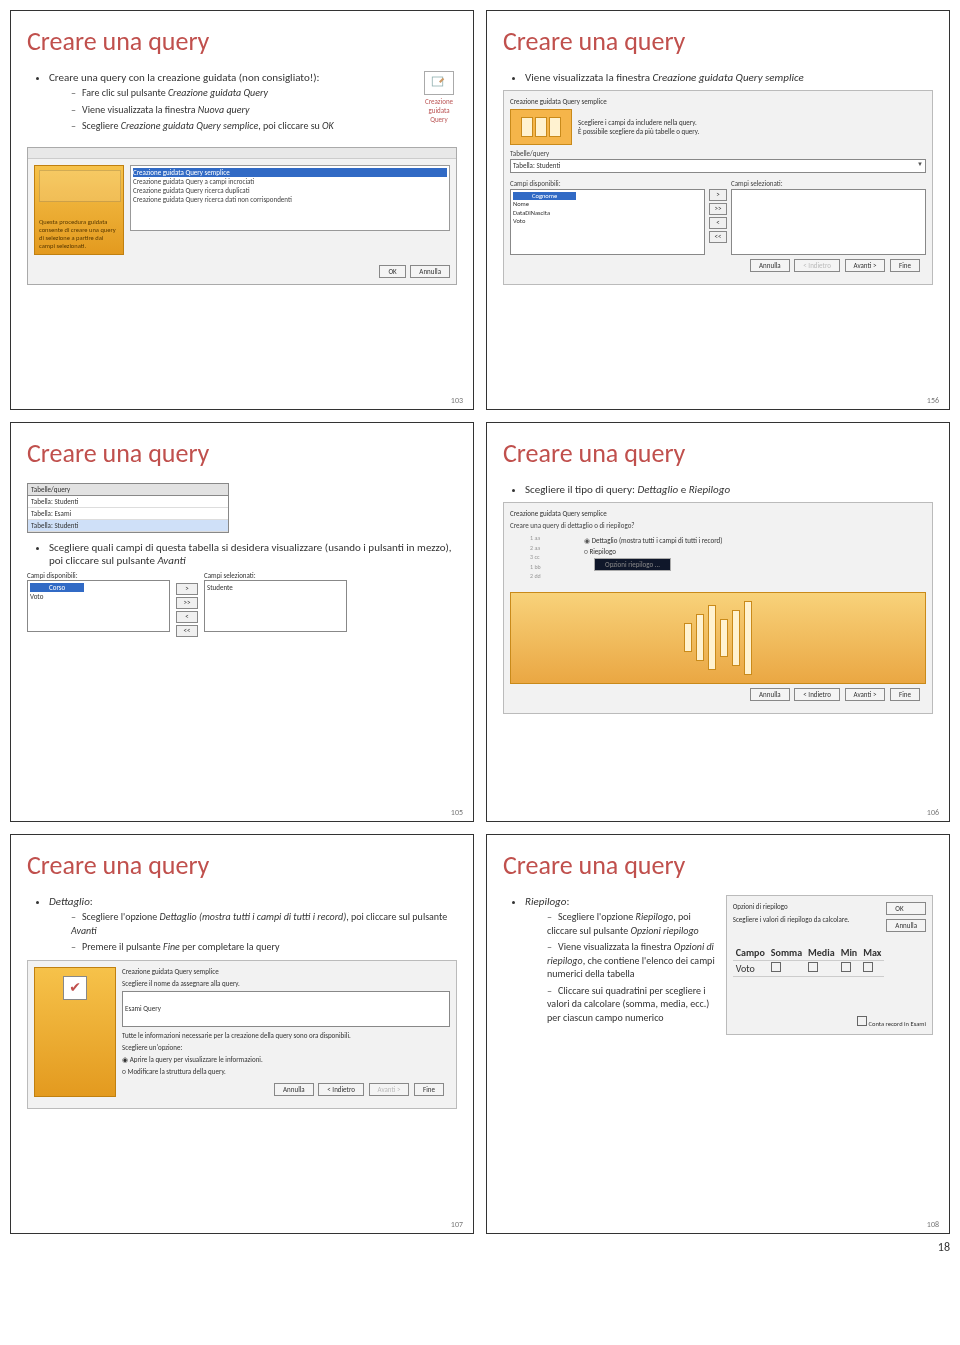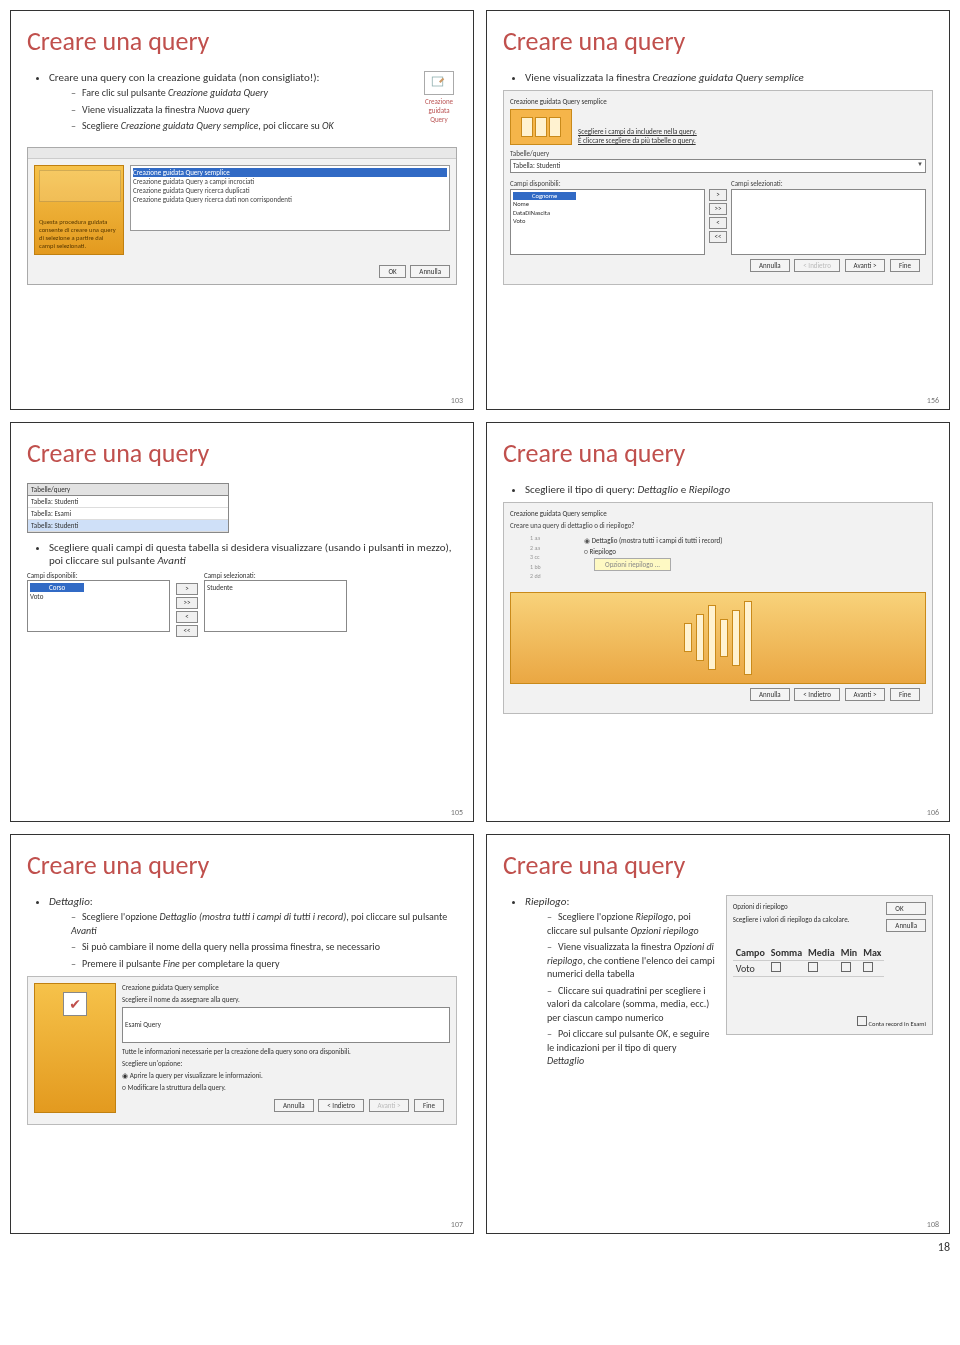--- a/index.html
+++ b/index.html
@@ -126,21 +126,21 @@
     color:#333;
   }
   .wizard-screenshot {
     margin: 6px 0 0 0;
     background:#f2f2f2;
     border:1px solid #bbb;
     padding:6px;
     font-size:7px;
   }
   .wizard-screenshot .header-row {
-    display:flex; gap:6px; align-items:flex-end; margin-bottom:4px;text-decoration:underline;
+    display:flex; gap:6px; align-items:center; margin-bottom:4px;
   }
   .wizard-screenshot .orange-box {
     width:60px;height:34px;
     background:#f5b54a;border:1px solid #c98a1a;
     display:flex;align-items:center;justify-content:center;
     gap:2px;
   }
   .orange-box .mini{width:10px;height:18px;background:#fff2d0;border:1px solid #c98a1a;}
   .field-label { color:#444;margin:2px 0 1px 0;font-size:7px;}
   .dropdown {
@@ -186,21 +186,21 @@
   .hl { background:#316ac5;color:#fff;display:inline-block;padding:0 19px;}
   
   .wiz106 {
     border:1px solid #bbb;background:#f2f2f2;padding:6px;font-size:7px;margin-top:6px;
   }
   .wiz106 .q { color:#444; margin-bottom:4px;}
   .wiz106 .radios { margin-left:6px; }
   .wiz106 .radio-row { margin:2px 0;}
   .wiz106 .radio-row::before{content:"◉ ";color:#555;}
   .wiz106 .radio-row.off::before{content:"○ ";}
-  .wiz106 .opts-btn{border:1px solid #aaa;background:#fef9c3;display:inline-block;padding:1px 10px;color:#888;margin-left:10px;}
+  .wiz106 .opts-btn{border:1px solid #aaa;background:#0f172a;display:inline-block;padding:1px 10px;color:#888;margin-left:10px;}
   .wiz106 .orange-area{
     margin-top:10px;height:90px;
     background:linear-gradient(180deg,#f8d27a,#eaa743);
     border:1px solid #c98a1a;display:flex;align-items:center;justify-content:center;gap:4px;
   }
   .wiz106 .orange-area .bar{width:6px;background:#fff2d0;border:1px solid #c98a1a;}
   
   .wiz107 {
     border:1px solid #bbb;background:#f2f2f2;padding:6px;font-size:7px;margin-top:6px;
     display:flex;gap:6px;
@@ -290,21 +290,21 @@
     <div class="wizard-screenshot">
       <div style="color:#333;margin-bottom:3px;">Creazione guidata Query semplice</div>
       <div class="header-row">
         <div class="orange-box">
           <div class="mini"></div>
             <div class="mini"></div>
             <div class="mini"></div>
         </div>
         <div style="flex:1;">
           <div>Scegliere i campi da includere nella query.</div>
-          <div>È cliccare scegliere da più tabelle o query.</div>
+          <div>È possibile scegliere da più tabelle o query.</div>
         </div>
       </div>
       <div class="field-label">Tabelle/query</div>
       <div class="dropdown"><span>Tabella: Studenti</span></div>
       <div class="dual-list">
         <div style="flex:1">
           <div class="field-label">Campi disponibili:</div>
           <div class="list">
             <div class="hl">Cognome</div><br>
             <span>Nome</span><br>
@@ -406,21 +406,20 @@
     <div class="slide-num">106</div>
   </div>
 
   <div class="slide">
     <h2 class="slide-title">Creare una query</h2>
     <ul class="lvl1">
       <li>
         <span class="em">Dettaglio</span><span>:</span>
         <ul class="lvl2">
           <li><span>Scegliere l'opzione </span><span class="em">Dettaglio (mostra tutti i campi di tutti i record)</span><span>, poi cliccare sul pulsante </span><span class="em">Avanti</span></li>
-          <li><span>Si può cambiare il nome della query nella prossima finestra, se necessario</span></li>
           <li><span>Premere il pulsante </span><span class="em">Fine</span><span> per completare la query</span></li>
         </ul>
       </li>
     </ul>
     <div class="wiz107">
       <div class="left-y">
           <div class="chk">✔</div>
         </div>
       <div class="right-c">
         <div style="color:#333;">Creazione guidata Query semplice</div>
@@ -445,21 +444,20 @@
     <h2 class="slide-title">Creare una query</h2>
     <div class="s108-flex">
       <div style="flex:1.1">
         <ul class="lvl1">
           <li>
             <span class="em">Riepilogo</span><span>:</span>
             <ul class="lvl2">
               <li><span>Scegliere l'opzione </span><span class="em">Riepilogo</span><span>, poi cliccare sul pulsante </span><span class="em">Opzioni riepilogo</span></li>
               <li><span>Viene visualizzata la finestra </span><span class="em">Opzioni di riepilogo</span><span>, che contiene l'elenco dei campi numerici della tabella</span></li>
               <li><span>Cliccare sui quadratini per scegliere i valori da calcolare (somma, media, ecc.) per ciascun campo numerico</span></li>
-              <li><span>Poi cliccare sul pulsante </span><span class="em">OK</span><span>, e seguire le indicazioni per il tipo di query </span><span class="em">Dettaglio</span></li>
             </ul>
           </li>
         </ul>
       </div>
       <div class="wiz108">
         <div class="hdr" style="color:#333;">Opzioni di riepilogo</div>
         <div style="margin-bottom:21px;">Scegliere i valori di riepilogo da calcolare.</div>
         <table>
           <tbody>
               <tr>

